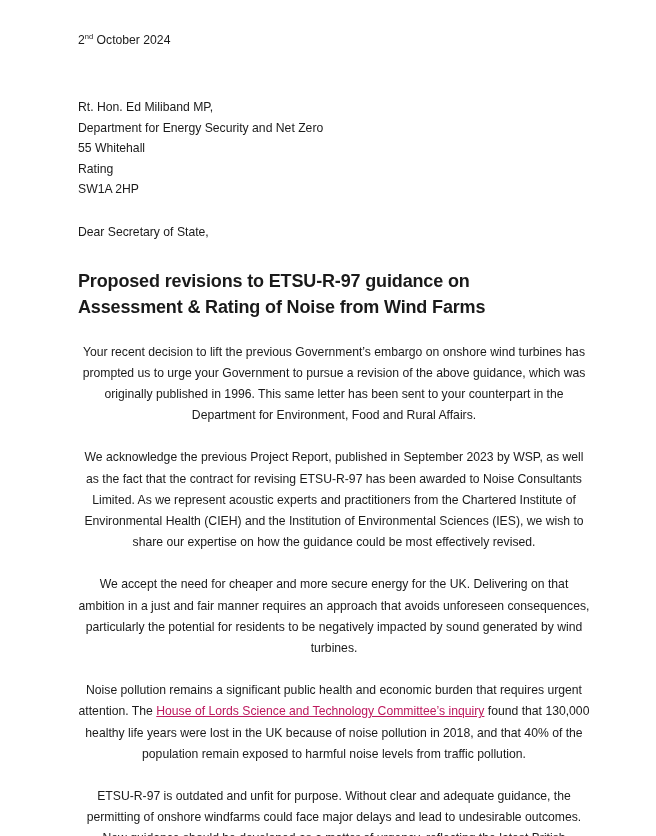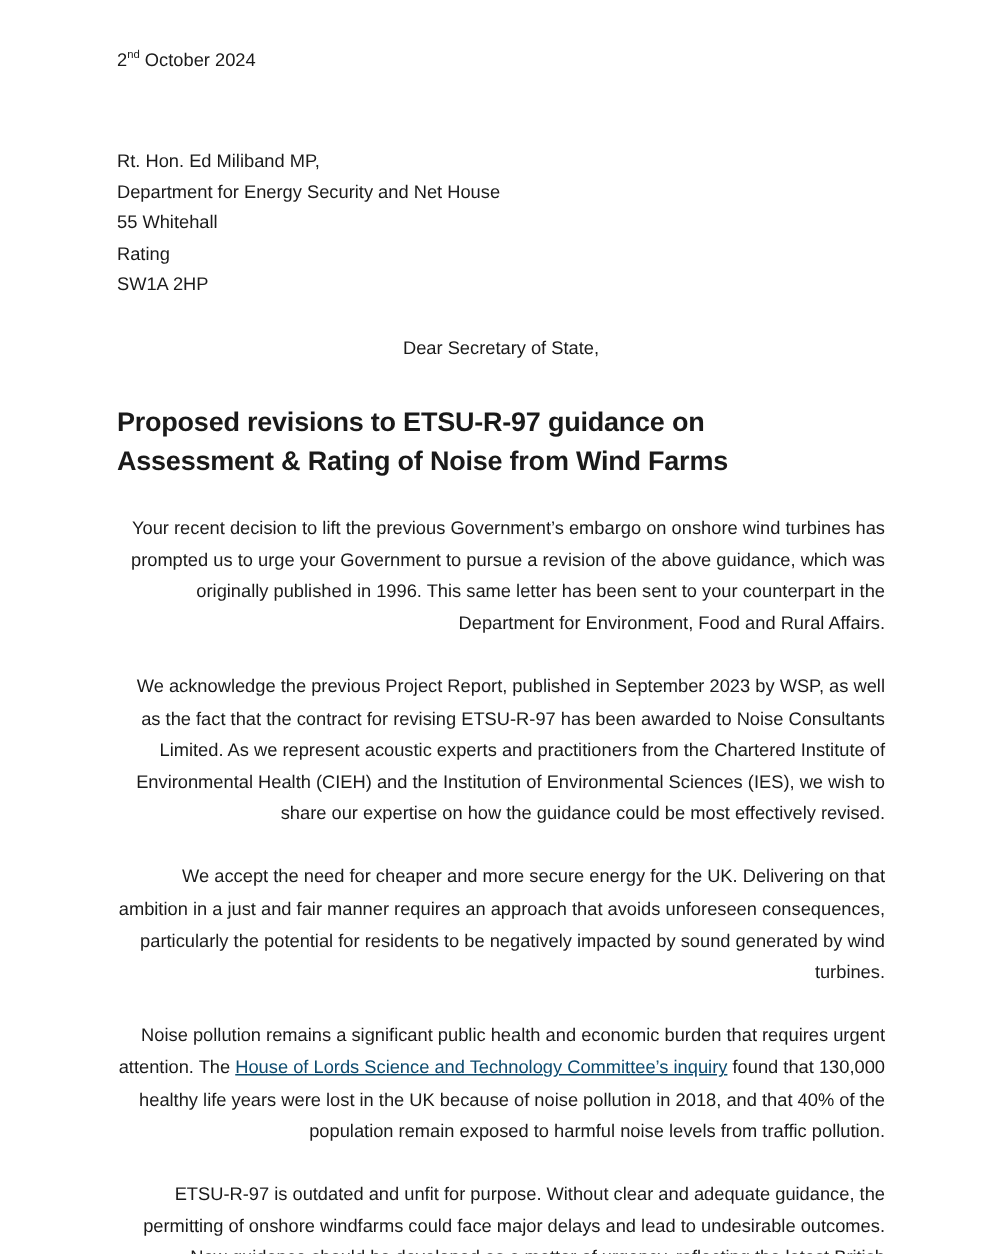--- a/index.html
+++ b/index.html
@@ -38,54 +38,53 @@
   .spacer-lg { height: 26px; }
   .address-block {
     font-size: 12.2px;
     line-height: 20.5px;
     margin-top: 25px;
   }
   .address-line { white-space: nowrap; }
   .salutation {
     font-size: 12.2px;
     line-height: 20px;
-    text-align: center;
   }
   .doc-title {
     font-size: 18px;
     font-weight: bold;
     line-height: 26px;
     letter-spacing: -0.15px;
     margin: 0;
     max-width: 500px;
   }
   p.body-para {
     font-size: 12.2px;
     line-height: 21.2px;
     margin: 0;
-    text-align: right;
+    text-align: center;
   }
   .para-gap { height: 21px; }
   .link {
-    color: #0c4a6e;
+    color: #be185d;
     text-decoration: underline;
   }
 </style>
 </head>
 <body>
 
 <div class="page">
 
   <div class="doc-date"><span>2</span><sup>nd</sup><span> October 2024</span></div>
 
   <div class="spacer-md"></div>
 
   <div class="address-block">
     <div class="address-line">Rt. Hon. Ed Miliband MP,</div>
-    <div class="address-line">Department for Energy Security and Net House</div>
+    <div class="address-line">Department for Energy Security and Net Zero</div>
     <div class="address-line">55 Whitehall</div>
     <div class="address-line">Rating</div>
     <div class="address-line">SW1A 2HP</div>
   </div>
 
   <div class="spacer-md"></div>
 
   <div class="salutation">Dear Secretary of State,</div>
 
   <div class="spacer-lg"></div>

